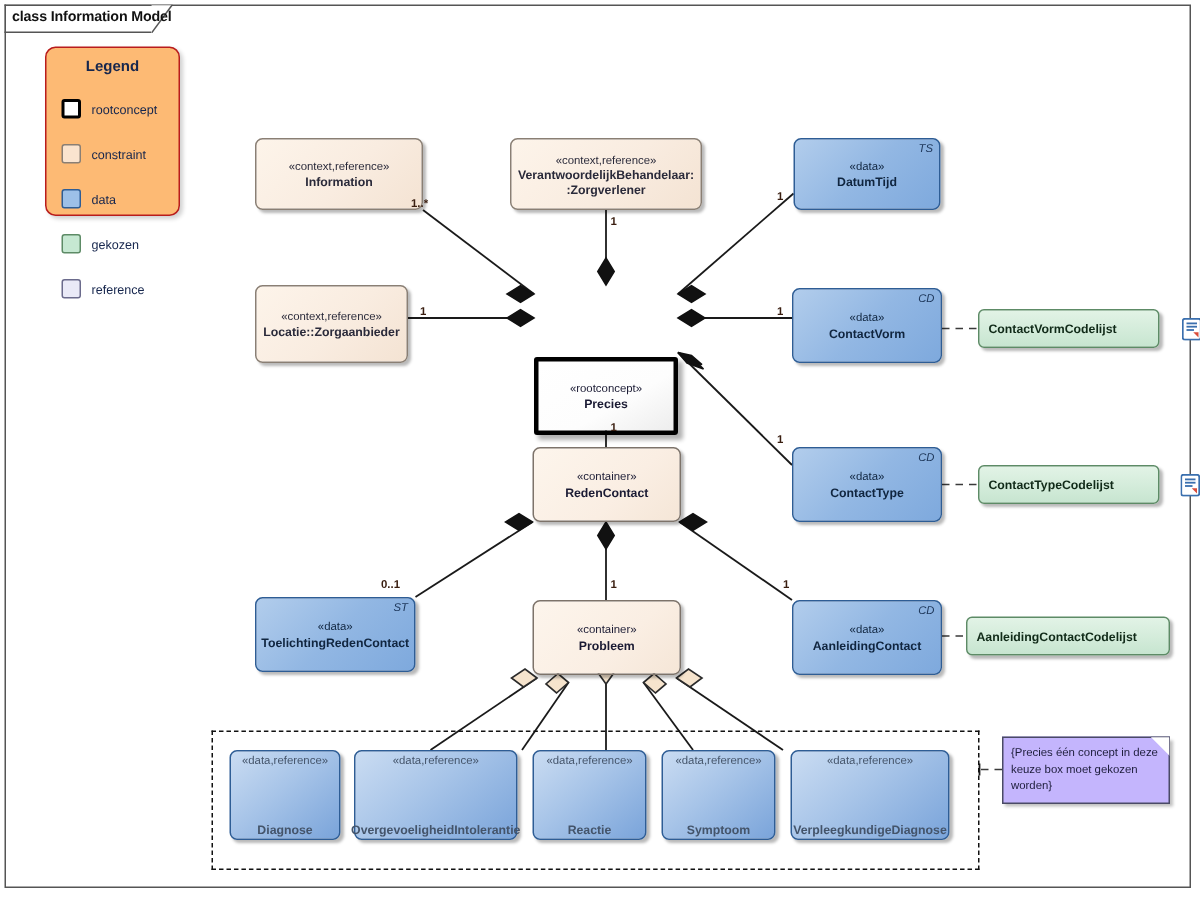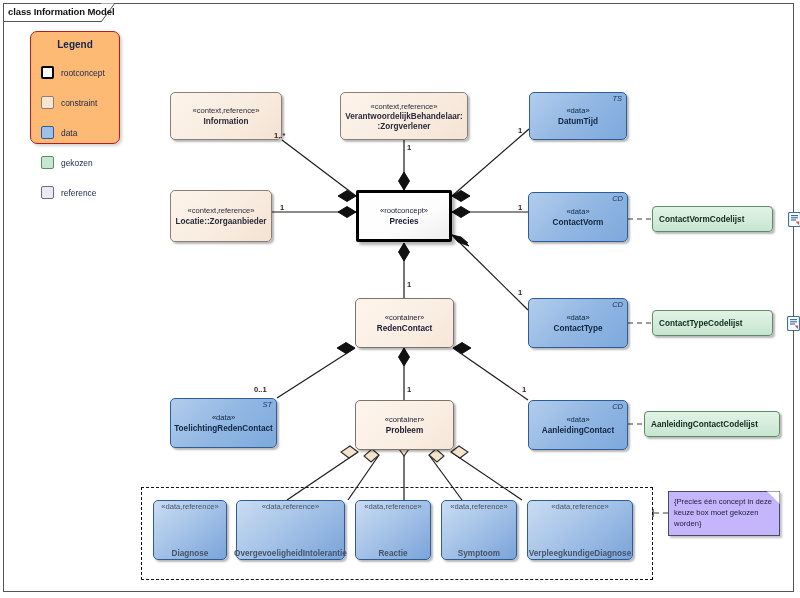--- a/index.html
+++ b/index.html
@@ -83,20 +83,21 @@
     flex-direction:row;justify-content:flex-start;
     padding:0 6px;
     gap:44px;
   }
   .codelist .cl-label{font-size:8.2px;font-weight:bold;color:#102a18;flex:1;text-align:center;}
   .rootconcept{
     background:linear-gradient(150deg,#ffffff 0%,#fdfdfd 60%,#ededed 100%);
     border:3px solid #000000;
     border-radius:2px;
     box-shadow:3px 3px 3px rgba(0,0,0,0.30);
+    margin-top:48px;
   }
 
   
   .typetag{
     position:absolute;right:4px;top:1px;
     font-size:7.5px;font-style:italic;font-weight:normal;
     color:#1c3558;
   }
 
   

